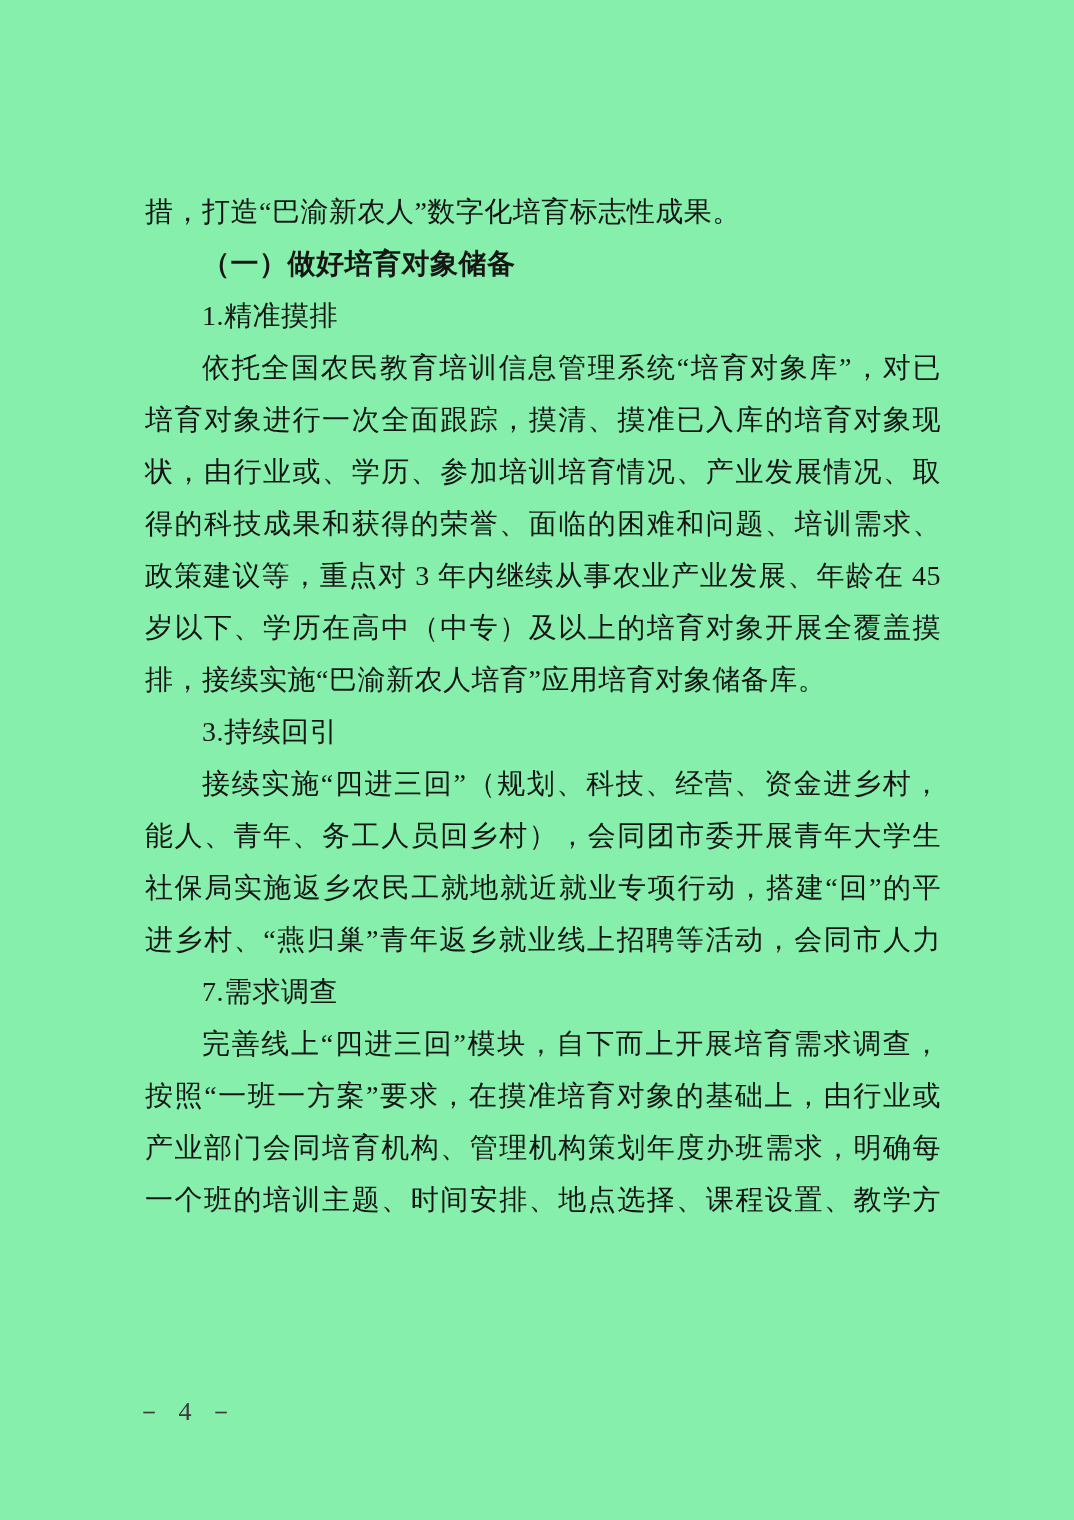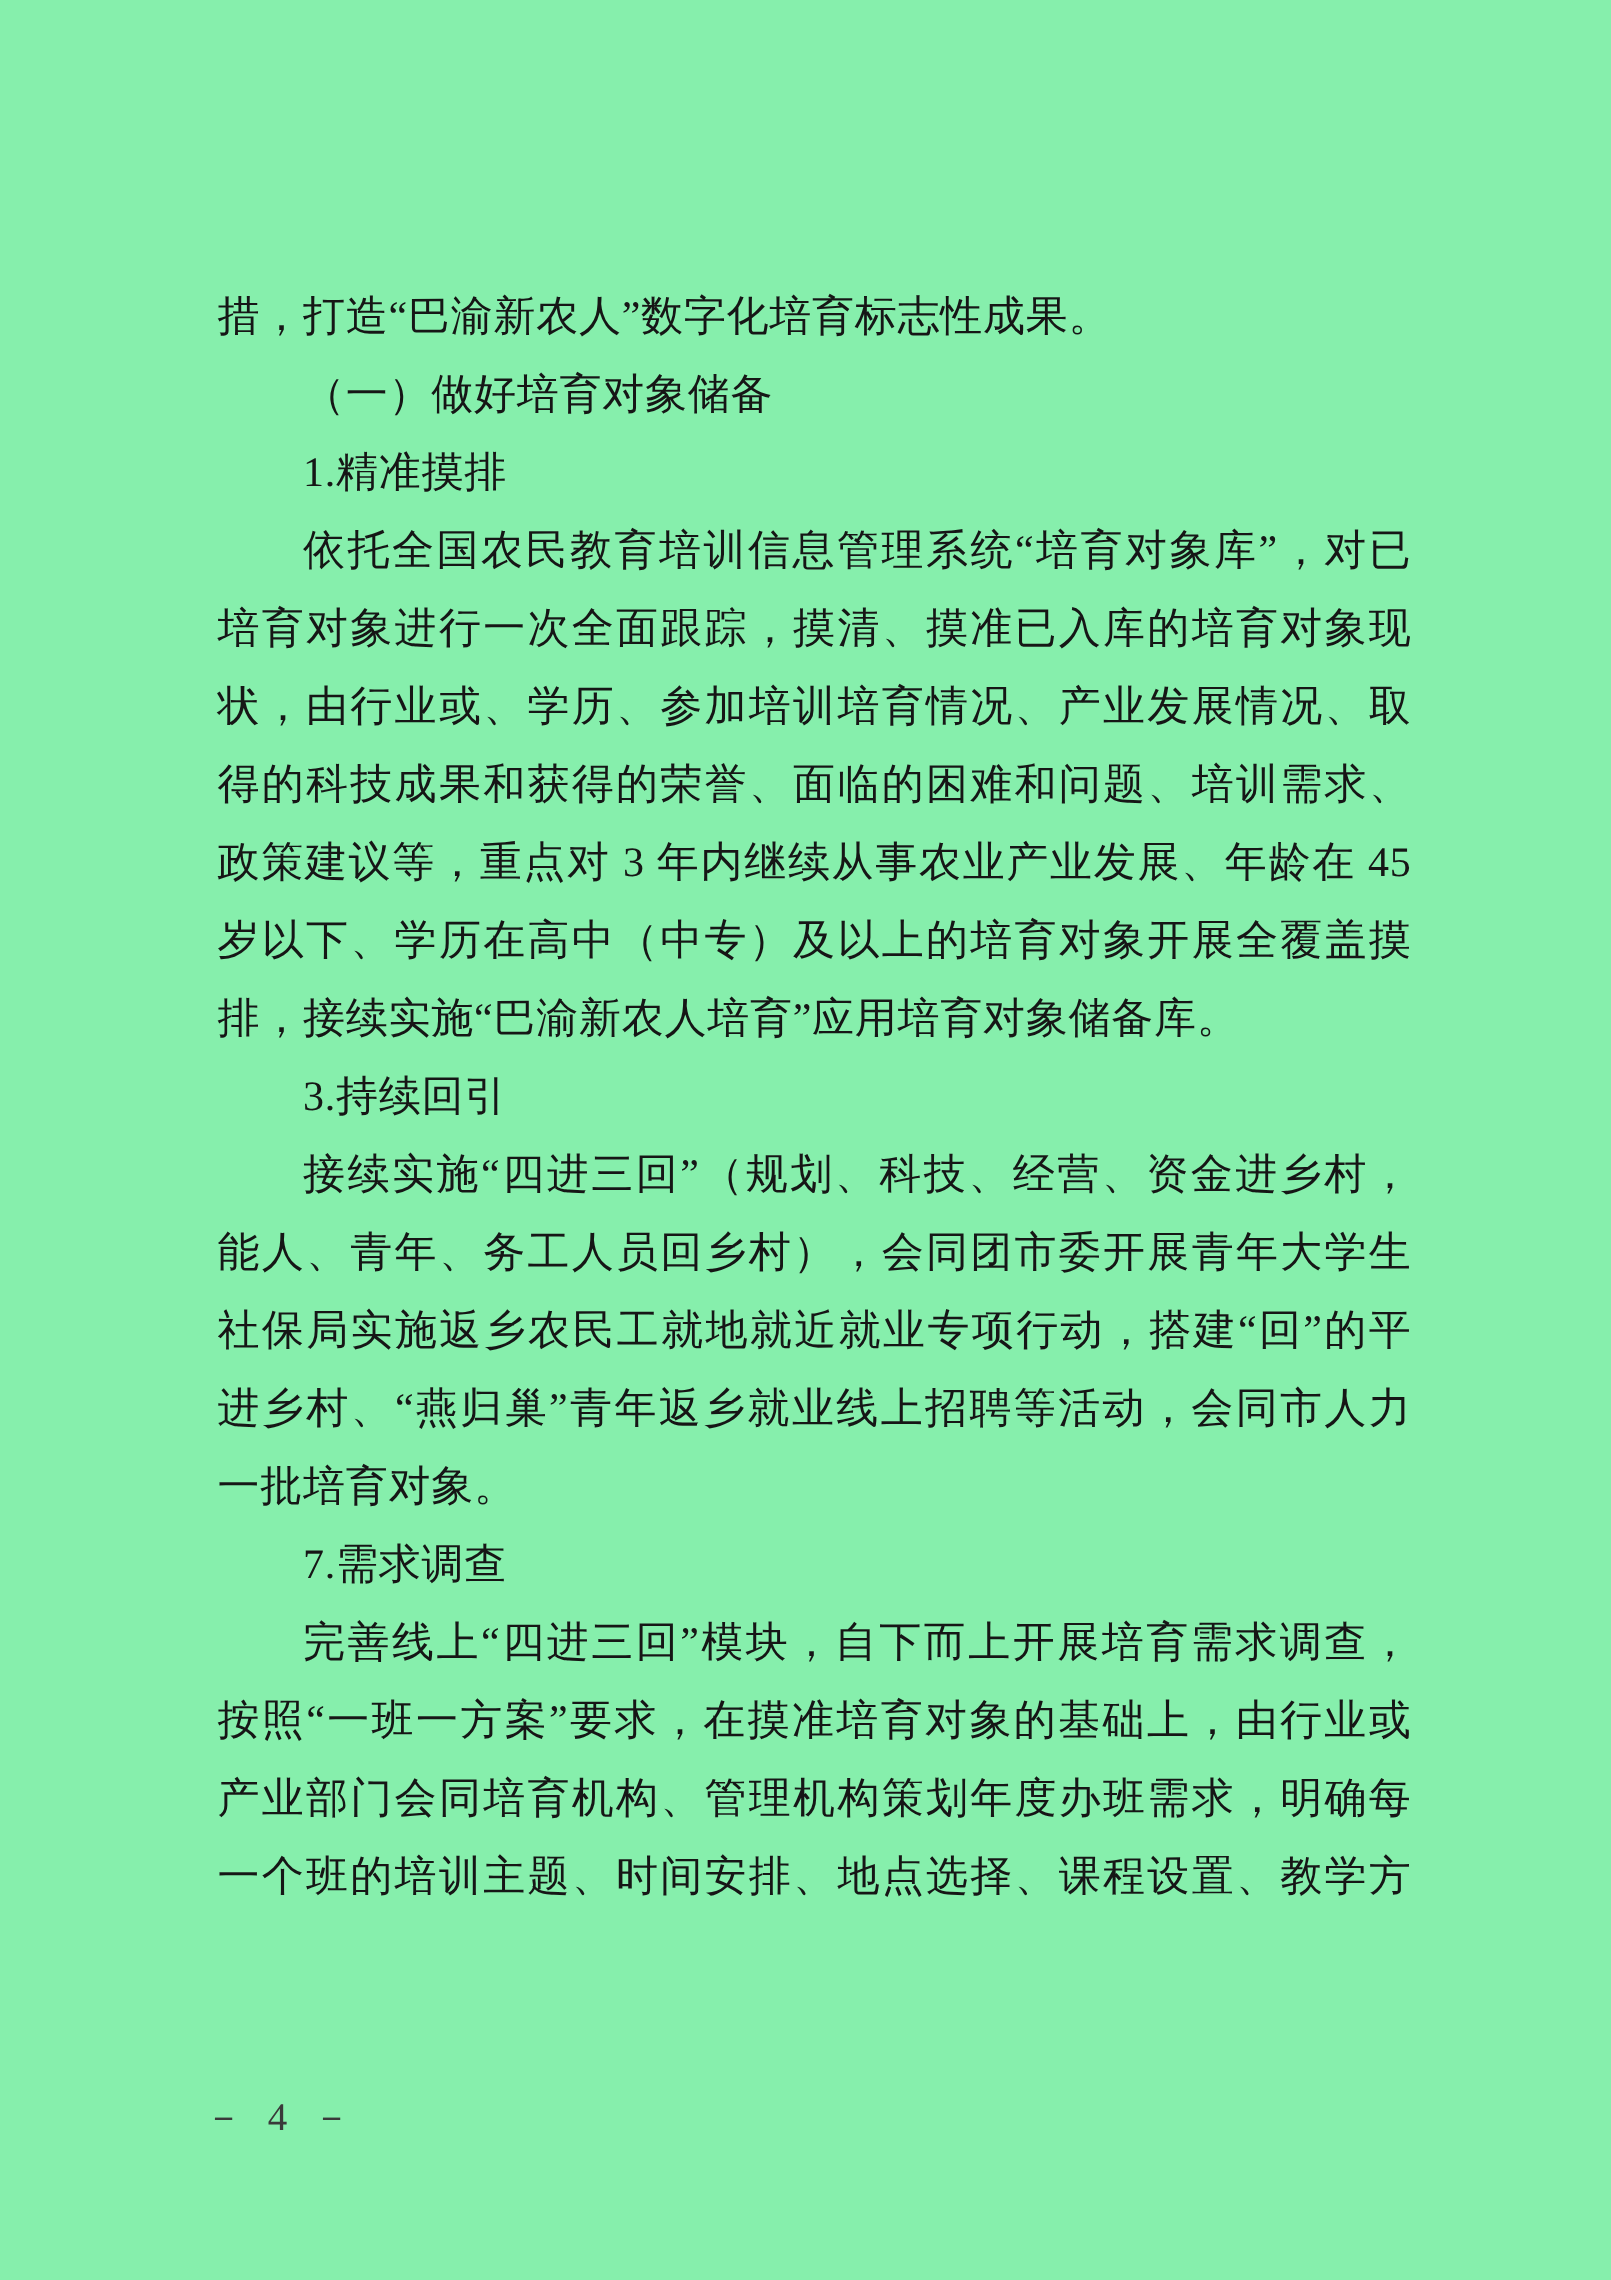--- a/index.html
+++ b/index.html
@@ -36,21 +36,21 @@
   .justify {
     text-align: justify;
     text-align-last: justify;
     text-justify: inter-ideograph;
   }
   .left {
     text-align: left;
     text-align-last: left;
   }
   .heading {
-    font-weight: normal;
+    font-weight: bold;
   }
   .pagenum {
     position: absolute;
     left: 136px;
     top: 1390px;
     font-size: 26px;
     line-height: 44px;
     letter-spacing: 5px;
     color: #3a3a3a;
   }
@@ -74,21 +74,20 @@
     <div class="line justify">政策建议等，重点对 3 年内继续从事农业产业发展、年龄在 45</div>
     <div class="line justify">岁以下、学历在高中（中专）及以上的培育对象开展全覆盖摸</div>
     <div class="line left">排，接续实施“巴渝新农人培育”应用培育对象储备库。</div>
 
     <div class="line left indent">3.持续回引</div>
 
     <div class="line justify indent">接续实施“四进三回”（规划、科技、经营、资金进乡村，</div>
     <div class="line justify">能人、青年、务工人员回乡村），会同团市委开展青年大学生</div>
     <div class="line justify">社保局实施返乡农民工就地就近就业专项行动，搭建“回”的平</div>
     <div class="line justify">进乡村、“燕归巢”青年返乡就业线上招聘等活动，会同市人力</div>
-    <div class="line left">一批培育对象。</div>
 
     <div class="line left indent">7.需求调查</div>
 
     <div class="line justify indent">完善线上“四进三回”模块，自下而上开展培育需求调查，</div>
     <div class="line justify">按照“一班一方案”要求，在摸准培育对象的基础上，由行业或</div>
     <div class="line justify">产业部门会同培育机构、管理机构策划年度办班需求，明确每</div>
     <div class="line justify">一个班的培训主题、时间安排、地点选择、课程设置、教学方</div>
 
   </div>
 

